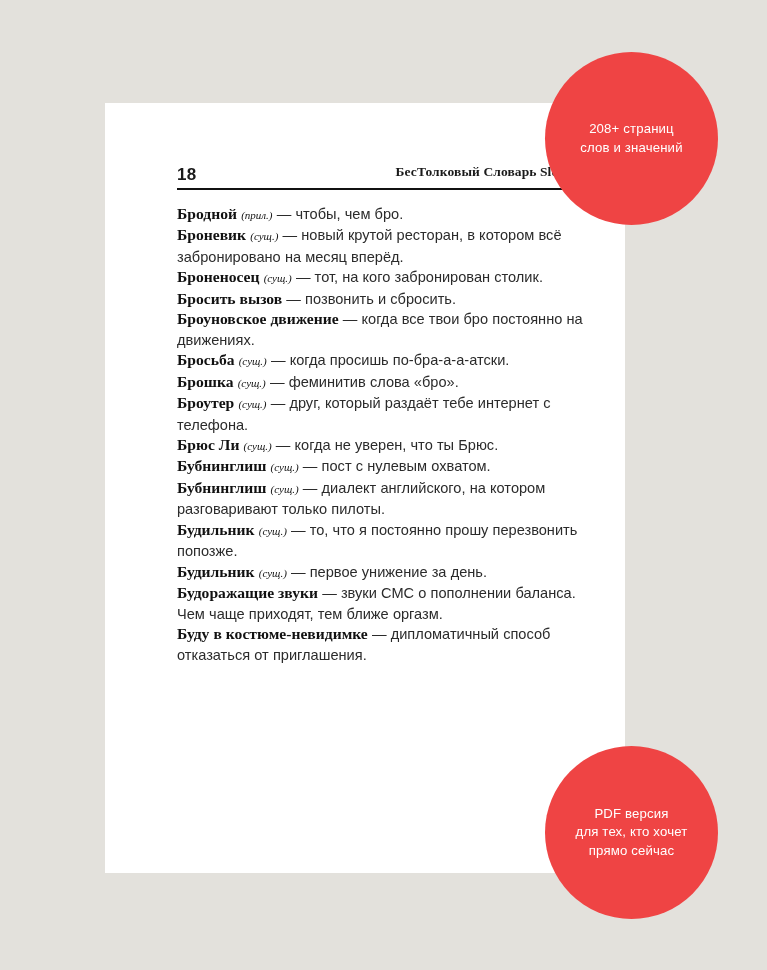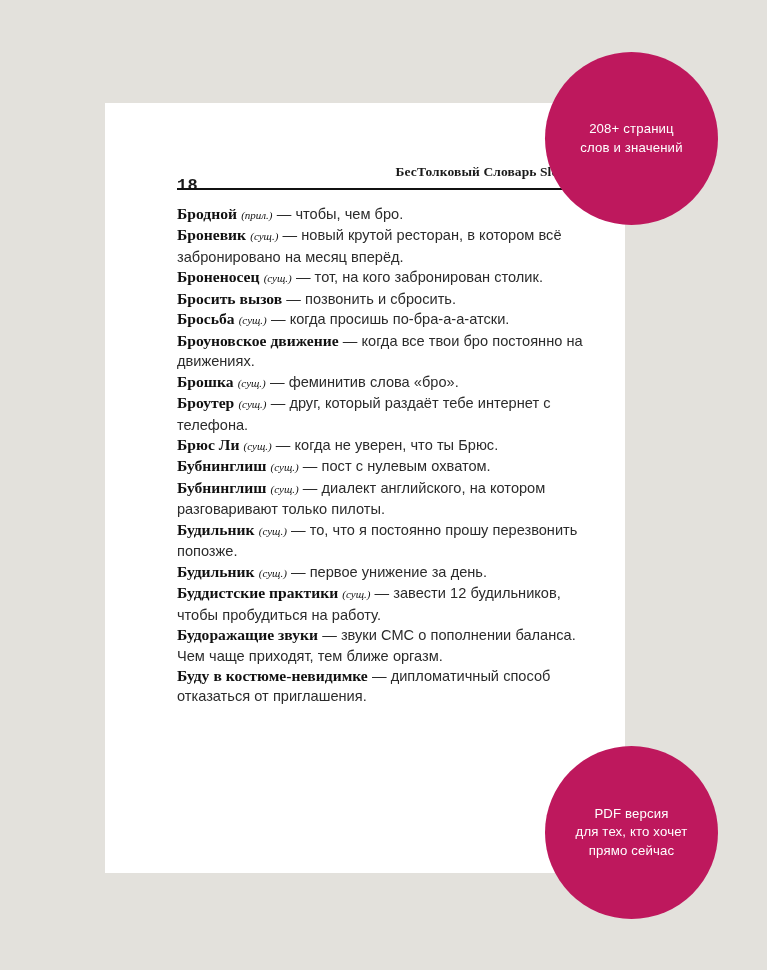--- a/index.html
+++ b/index.html
@@ -30,22 +30,22 @@
   .running-head {
     position: absolute;
     left: 72px;
     top: 58px;
     width: 395px;
     height: 26px;
   }
   .folio {
     position: absolute;
     left: 0;
-    top: 15px;
-    font-family: Liberation Mono, monospace;
+    top: 4px;
+    font-family: Liberation Sans, sans-serif;
     font-weight: bold;
     font-size: 17px;
     color: #1a1a1a;
     letter-spacing: .2px;
   }
   .book-title {
     position: absolute;
     right: 0;
     top: 3px;
     font-family: "Liberation Serif", serif;
@@ -95,21 +95,21 @@
     font-family: "Liberation Sans", sans-serif;
     color: #2b2b2b;
   }
 
   
   .promo-badge {
     position: absolute;
     width: 173px;
     height: 173px;
     border-radius: 50%;
-    background: #be185d;
+    background: #ef4444;
     color: #ffffff;
     display: flex;
     align-items: center;
     justify-content: center;
     text-align: center;
     font-size: 13.2px;
     line-height: 18.5px;
     letter-spacing: .15px;
   }
   .promo-badge.top {
@@ -136,30 +136,29 @@
     <div class="book-title">БесТолковый Словарь Slovo</div>
   </div>
 
   <div class="head-rule"></div>
 
   <div class="entries">
       <p class="entry"><span class="headword">Бродной</span> <span class="pos">(прил.)</span> <span class="definition">— чтобы, чем бро.</span></p>
       <p class="entry"><span class="headword">Броневик</span> <span class="pos">(сущ.)</span> <span class="definition">— новый крутой ресторан, в котором всё забронировано на месяц вперёд.</span></p>
       <p class="entry"><span class="headword">Броненосец</span> <span class="pos">(сущ.)</span> <span class="definition">— тот, на кого забронирован столик.</span></p>
       <p class="entry"><span class="headword">Бросить вызов</span> <span class="definition">— позвонить и сбросить.</span></p>
+      <p class="entry"><span class="headword">Броуновское движение</span> <span class="definition">— когда все твои бро постоянно на движениях.</span></p>
       <p class="entry"><span class="headword">Бросьба</span> <span class="pos">(сущ.)</span> <span class="definition">— когда просишь по-бра-а-а-атски.</span></p>
-      <p class="entry"><span class="headword">Броуновское движение</span> <span class="definition">— когда все твои бро постоянно на движениях.</span></p>
       <p class="entry"><span class="headword">Брошка</span> <span class="pos">(сущ.)</span> <span class="definition">— феминитив слова «бро».</span></p>
       <p class="entry"><span class="headword">Броутер</span> <span class="pos">(сущ.)</span> <span class="definition">— друг, который раздаёт тебе интернет с телефона.</span></p>
       <p class="entry"><span class="headword">Брюс Ли</span> <span class="pos">(сущ.)</span> <span class="definition">— когда не уверен, что ты Брюс.</span></p>
       <p class="entry"><span class="headword">Бубнинглиш</span> <span class="pos">(сущ.)</span> <span class="definition">— пост с нулевым охватом.</span></p>
       <p class="entry"><span class="headword">Бубнинглиш</span> <span class="pos">(сущ.)</span> <span class="definition">— диалект английского, на котором разговаривают только пилоты.</span></p>
       <p class="entry"><span class="headword">Будильник</span> <span class="pos">(сущ.)</span> <span class="definition">— то, что я постоянно прошу перезвонить попозже.</span></p>
       <p class="entry"><span class="headword">Будильник</span> <span class="pos">(сущ.)</span> <span class="definition">— первое унижение за день.</span></p>
-      <p class="entry"><span class="headword">Буддистские практики</span> <span class="pos">(сущ.)</span> <span class="definition">— завести 12 будильников, чтобы пробудиться на работу.</span></p>
       <p class="entry"><span class="headword">Будоражащие звуки</span> <span class="definition">— звуки СМС о пополнении баланса. Чем чаще приходят, тем ближе оргазм.</span></p>
       <p class="entry"><span class="headword">Буду в костюме-невидимке</span> <span class="definition">— дипломатичный способ отказаться от приглашения.</span></p>
     </div>
 
 </div>
 
 <div class="promo-badge top">
   <span>208+ страниц
 слов и значений</span>
 </div>

